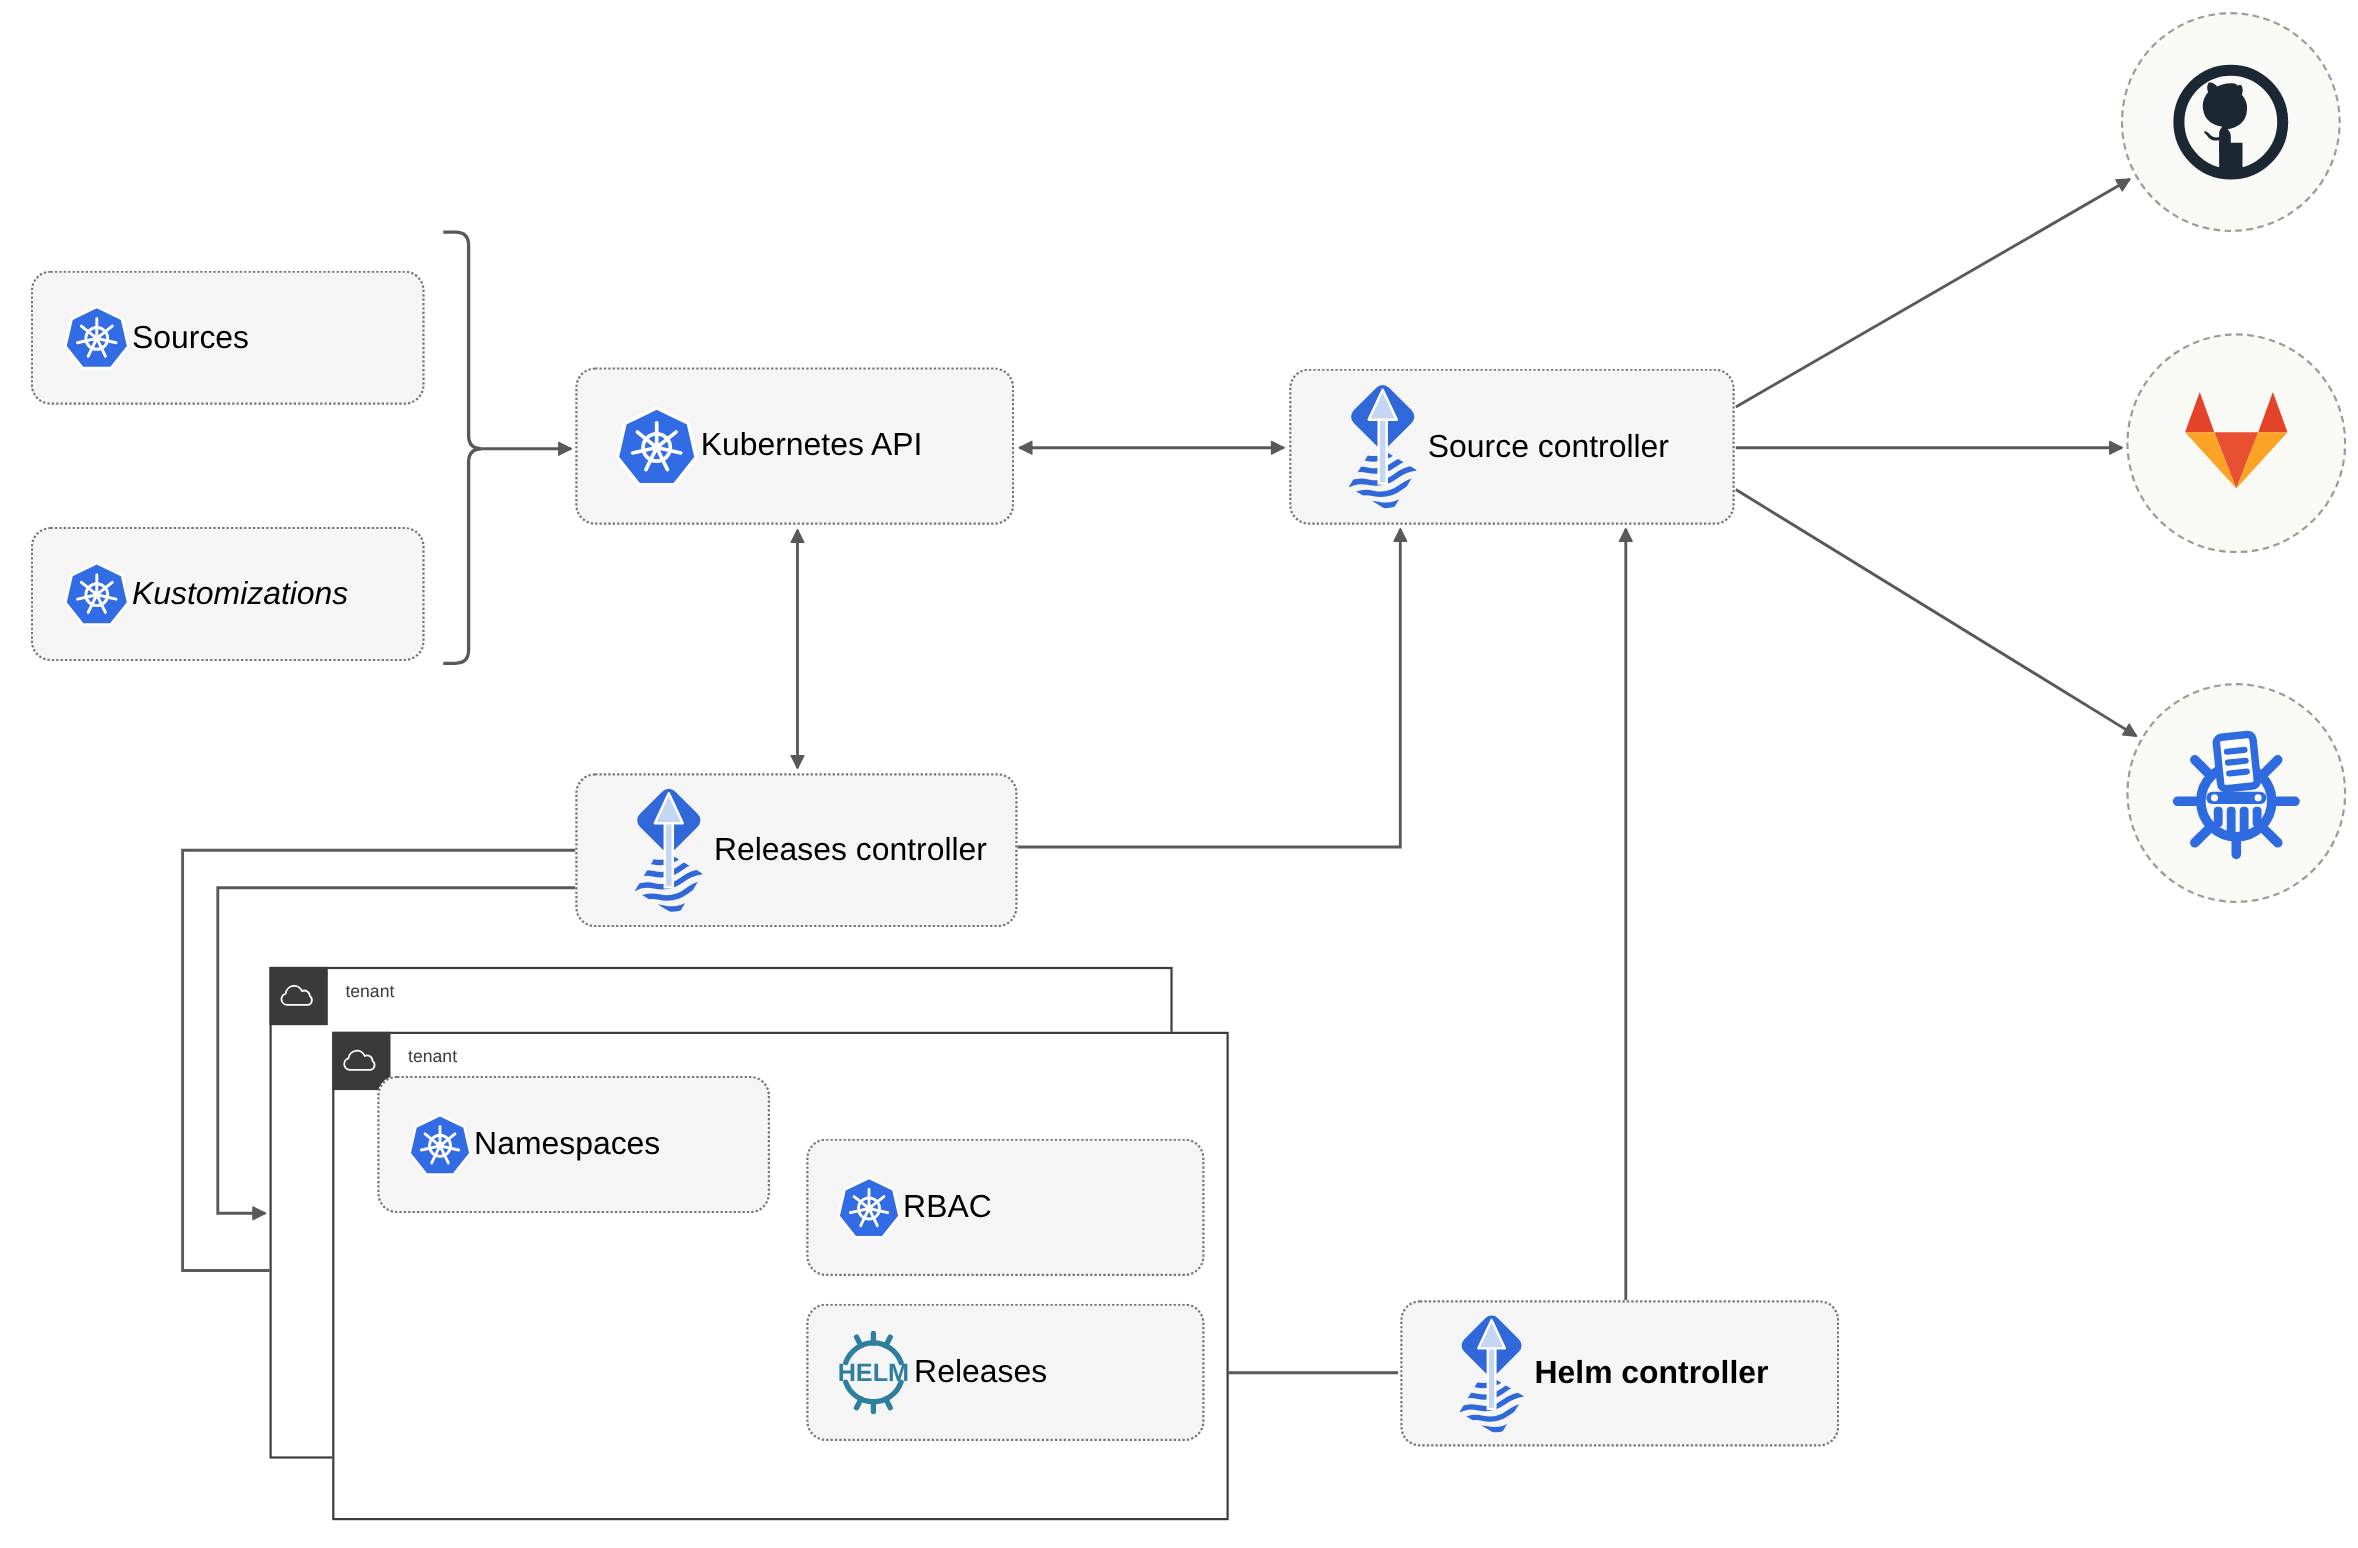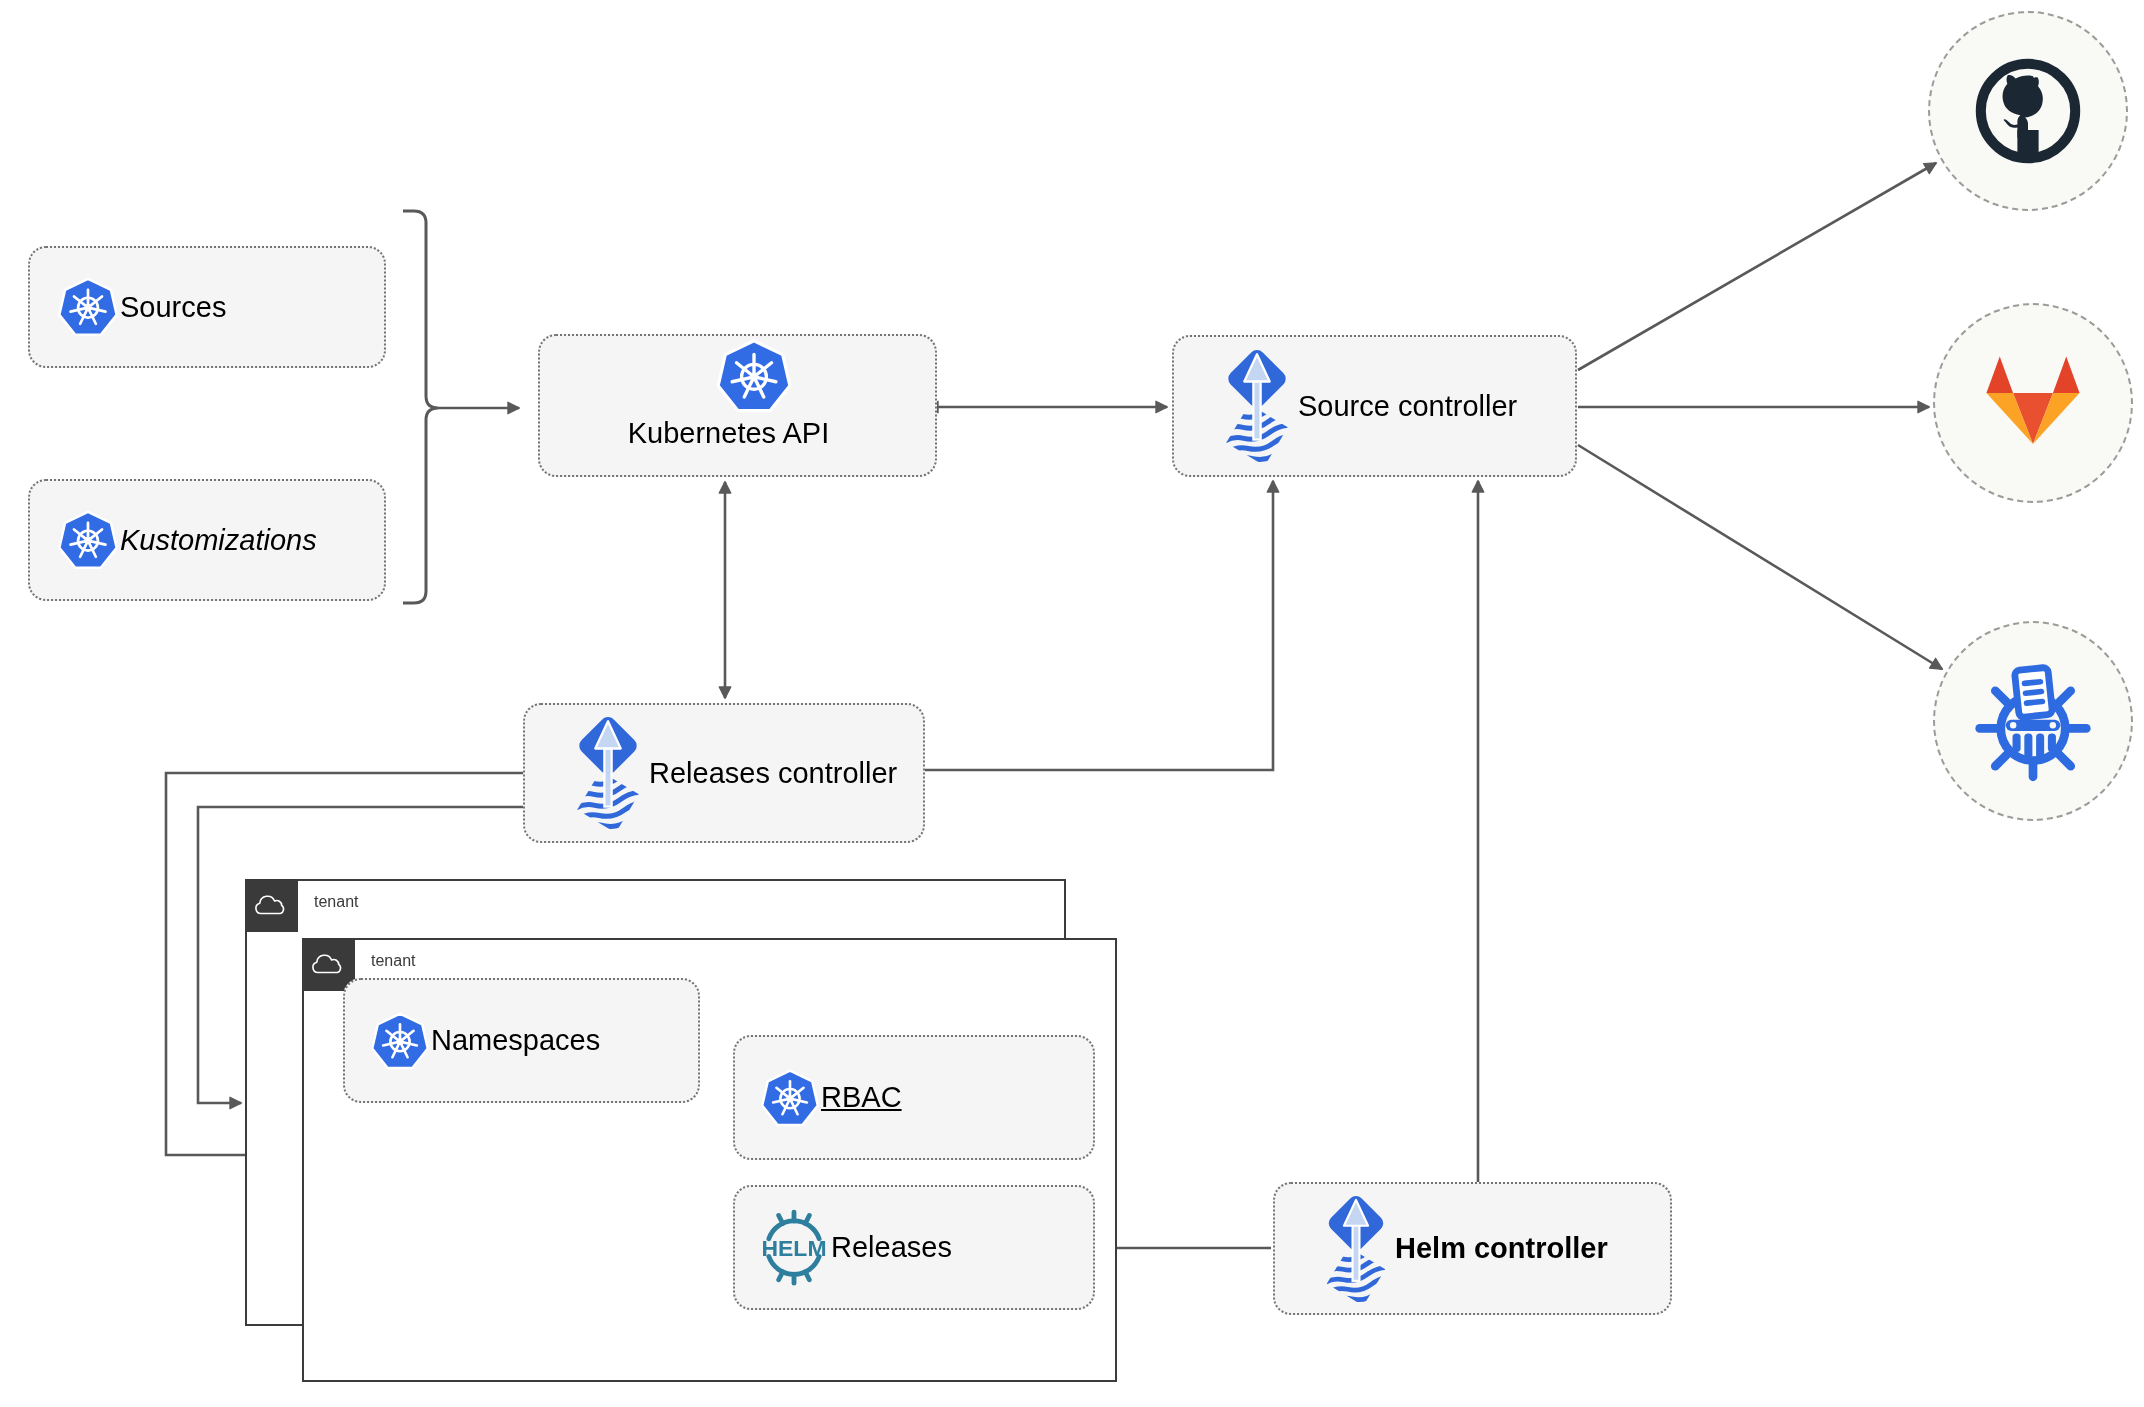--- a/index.html
+++ b/index.html
@@ -121,21 +121,21 @@
           <line x1="50" y1="51" x2="37.8" y2="76.2"></line>
             <line x1="50" y1="51" x2="22.7" y2="57.2"></line>
           <line x1="50" y1="51" x2="28.1" y2="33.5"></line>
         </g>
         <circle cx="50" cy="51" r="5.5" fill="#fff"></circle>
       </svg>
     </span>
     <span class="nlabel">Kustomizations</span>
   </div>
 
-  <div class="node" style="left:538px;top:334px;width:399px;height:143px;flex-direction:column;">
+  <div class="node" style="left:523px;top:334px;width:399px;height:143px;">
     <span class="nicon" style="margin-left:32px;">
       <svg width="80" height="80" viewBox="0 0 100 100">
         <polygon points="50,6 85.9,23.3 94.8,62.2 70,93.4 30,93.4 5.2,62.2 14.1,23.3" fill="#326CE5" stroke="#fff" stroke-width="4" stroke-linejoin="round"></polygon>
         <g stroke="#fff" stroke-width="4.2" stroke-linecap="round">
           <circle cx="50" cy="51" r="15.5" fill="none"></circle>
           <line x1="50" y1="51" x2="50" y2="23"></line>
             <line x1="50" y1="51" x2="71.9" y2="33.5"></line>
           <line x1="50" y1="51" x2="77.3" y2="57.2"></line>
             <line x1="50" y1="51" x2="62.2" y2="76.2"></line>
           <line x1="50" y1="51" x2="37.8" y2="76.2"></line>
@@ -230,21 +230,21 @@
           <line x1="50" y1="51" x2="37.8" y2="76.2"></line>
             <line x1="50" y1="51" x2="22.7" y2="57.2"></line>
           <line x1="50" y1="51" x2="28.1" y2="33.5"></line>
         </g>
         <circle cx="50" cy="51" r="5.5" fill="#fff"></circle>
       </svg>
     </span>
     <span class="nlabel">Namespaces</span>
   </div>
 
-  <div class="node" style="left:733px;top:1035px;width:362px;height:125px;text-decoration:underline;">
+  <div class="node" style="left:733px;top:1035px;width:362px;height:125px;">
     <span class="nicon" style="margin-left:24px;">
       <svg width="62" height="62" viewBox="0 0 100 100">
         <polygon points="50,6 85.9,23.3 94.8,62.2 70,93.4 30,93.4 5.2,62.2 14.1,23.3" fill="#326CE5" stroke="#fff" stroke-width="4" stroke-linejoin="round"></polygon>
         <g stroke="#fff" stroke-width="4.2" stroke-linecap="round">
           <circle cx="50" cy="51" r="15.5" fill="none"></circle>
           <line x1="50" y1="51" x2="50" y2="23"></line>
             <line x1="50" y1="51" x2="71.9" y2="33.5"></line>
           <line x1="50" y1="51" x2="77.3" y2="57.2"></line>
             <line x1="50" y1="51" x2="62.2" y2="76.2"></line>
           <line x1="50" y1="51" x2="37.8" y2="76.2"></line>

